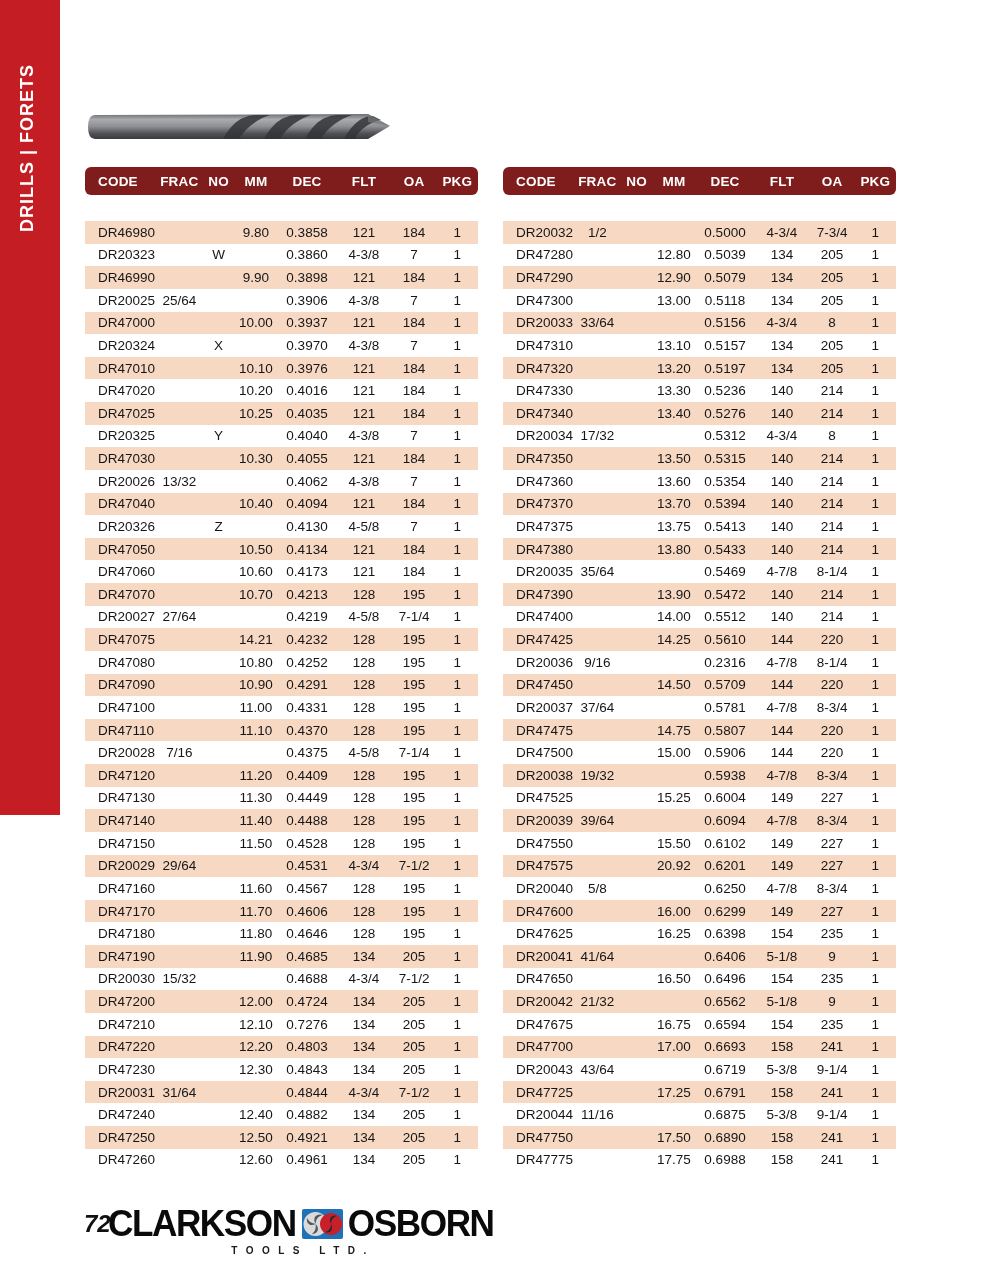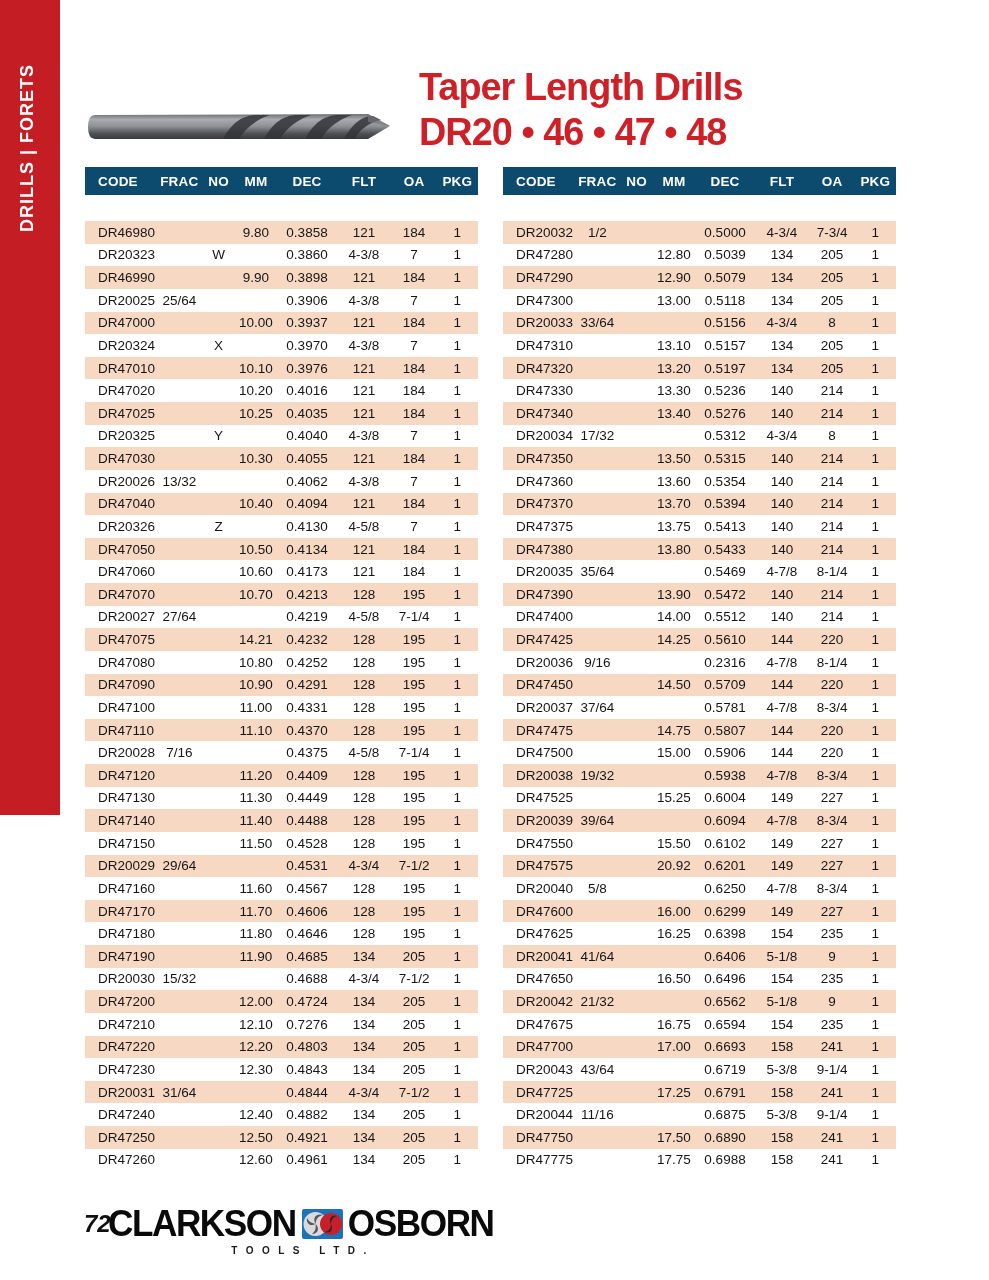--- a/index.html
+++ b/index.html
@@ -13,22 +13,22 @@
   
   .drill{position:absolute;left:88px;top:112px;width:303px;height:30px;}
   
   .title{position:absolute;left:419px;top:64px;color:#cd2027;font-weight:bold;
         letter-spacing:-1px;line-height:45px;}
   .title-line1,.title-line2{font-size:39px;transform:scaleX(.97);transform-origin:left center;white-space:nowrap;}
   
   .table{position:absolute;top:167px;width:393px;font-size:13.5px;color:#161616;}
   .table-left{left:85px}
   .table-right{left:503px}
-  .thead{display:flex;background:#0c4a6e;color:#ffffff;height:28px;align-items:center;
-        font-weight:bold;font-size:13.5px;letter-spacing:.2px;}
+  .thead{display:flex;background:#7f1d1d;color:#ffffff;height:28px;align-items:center;
+        font-weight:bold;font-size:13.5px;letter-spacing:.2px;border-radius:6px;}
   .tbody{display:flex;flex-direction:column;height:950px;margin-top:26px;}
   .trow{flex:1;display:flex;align-items:center;}
   .tbody .trow:nth-child(odd){background:#f7d8c3;}
   .hcell,.tcell{text-align:center;overflow:hidden;white-space:nowrap;}
   .c0{width:18%;text-align:left;padding-left:13px;box-sizing:border-box;}
   .c1{width:12%}.c2{width:8%}.c3{width:11%}.c4{width:15%}
   .c5{width:14%}.c6{width:11.5%}.c7{width:10.5%}
   
   .page-number{position:absolute;left:84px;top:1210px;font-size:24px;font-weight:bold;
         font-style:italic;color:#101010;}
@@ -60,24 +60,20 @@
       </linearGradient>
     </defs>
     <path d="M7,3 L280,2 L302,14 L280,27 L7,27 Q0,27 0,15 Q0,3 7,3 Z" fill="url(#steel)"></path>
     <path d="M135,27 C145,9 155,4 167,3 L182,3 C170,7 158,15 151,27 Z" fill="#333437" opacity="0.85"></path>
     <path d="M176,27 C186,9 196,4 208,3 L223,3 C211,7 199,15 192,27 Z" fill="#333437" opacity="0.85"></path>
     <path d="M217,27 C227,9 237,4 249,3 L264,3 C252,7 240,15 233,27 Z" fill="#333437" opacity="0.85"></path>
     <path d="M256,27 C266,9 276,4 285,4 L293,8 C283,10 272,16 267,27 Z" fill="#333437" opacity="0.85"></path>
     <path d="M280,2 L302,14 L280,10 Z" fill="#76777a" opacity="0.7"></path>
   </svg>
 
-  <div class="title">
-    <div class="title-line1">Taper Length Drills</div>
-    <div class="title-line2">DR20 • 46 • 47 • 48</div>
-  </div>
 
   <div class="table table-left">
     <div class="thead">
         <div class="hcell c0">CODE</div>
         <div class="hcell c1">FRAC</div>
         <div class="hcell c2">NO</div>
         <div class="hcell c3">MM</div>
         <div class="hcell c4">DEC</div>
         <div class="hcell c5">FLT</div>
         <div class="hcell c6">OA</div>

